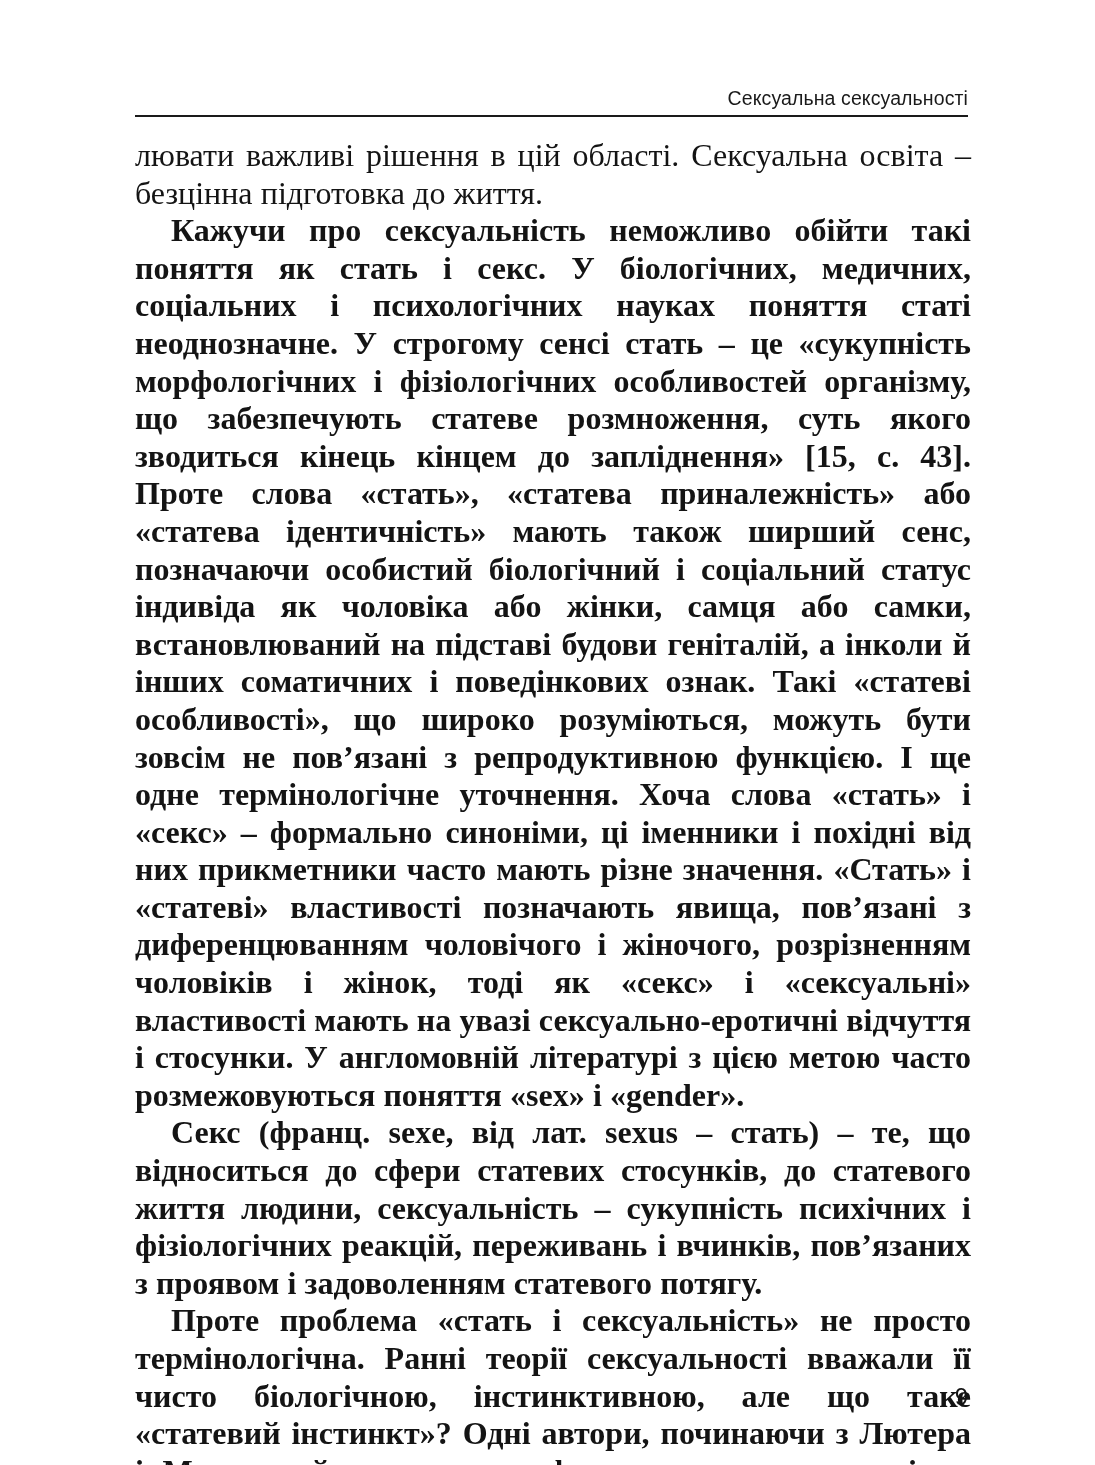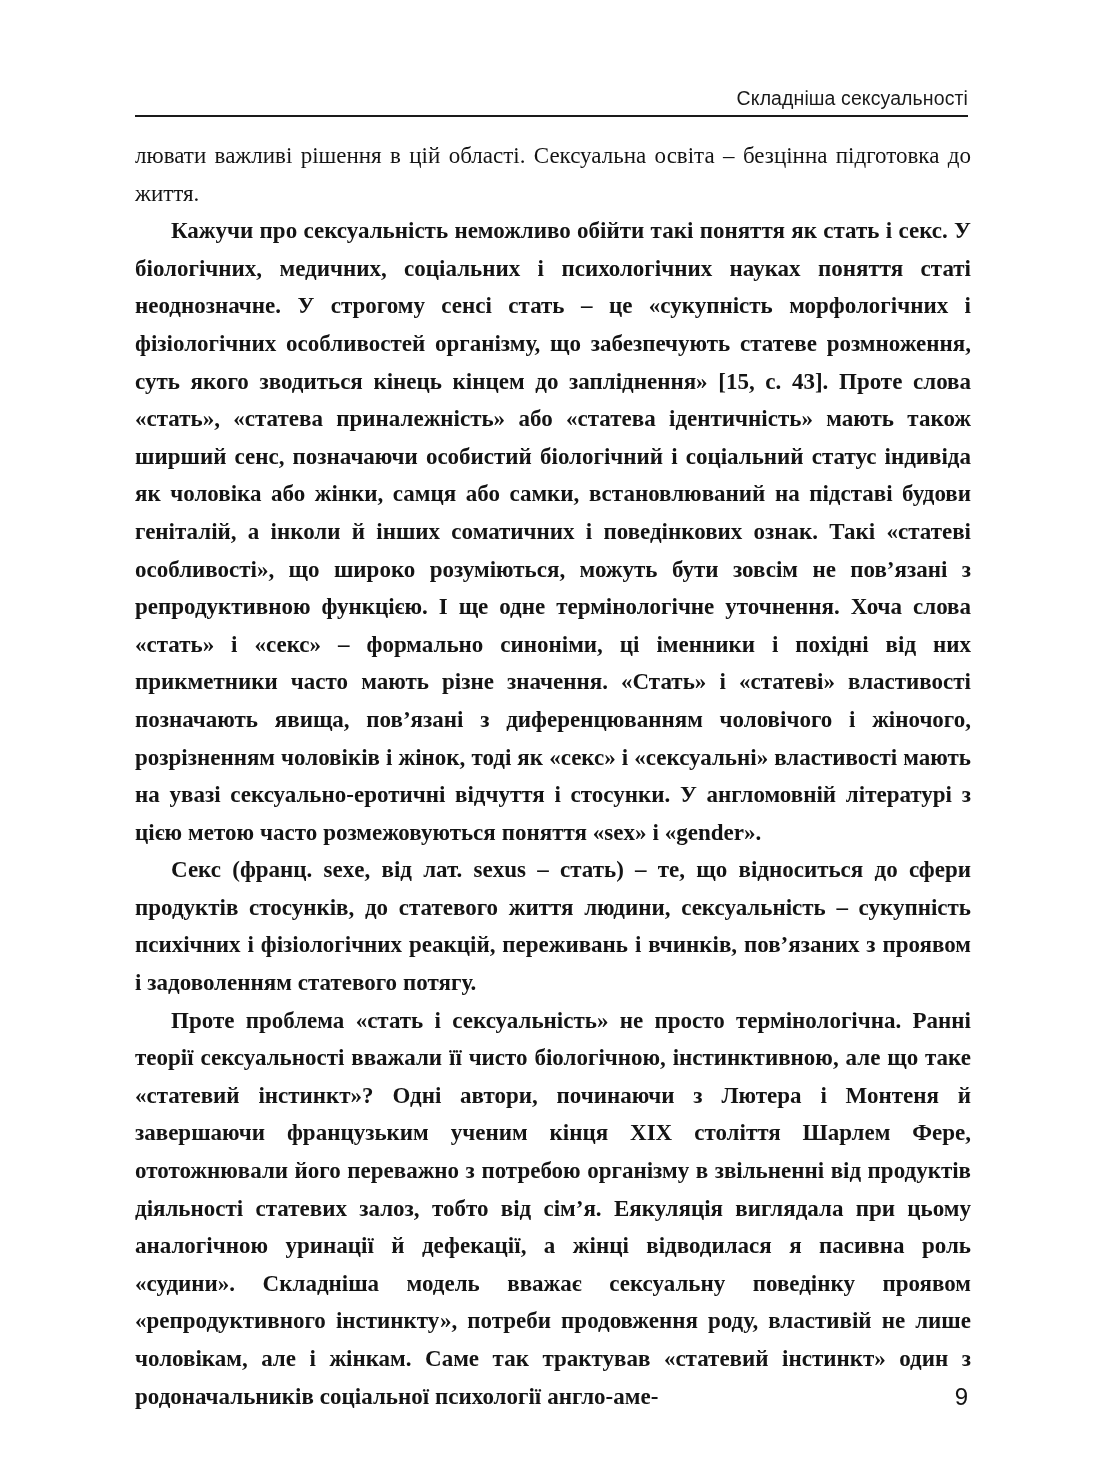--- a/index.html
+++ b/index.html
@@ -55,21 +55,21 @@
   
   .text-column {
     position: absolute;
     left: 135px;
     top: 137px;
     width: 836px;
   }
 
   .para {
     margin: 0;
-    font-size: 23px;
+    font-size: 32px;
     line-height: 37.6px;
     text-align: justify;
     text-justify: inter-word;
     word-spacing: 0.2px;
     hyphens: none;
   }
   .para.indent {
     text-indent: 36px;
     font-weight: bold;
   }
@@ -92,29 +92,29 @@
     line-height: 28px;
     color: #141414;
   }
 </style>
 </head>
 <body>
 
 <div class="page">
 
   <div class="running-head">
-    <span class="running-head-text">Складніша сексуальності</span>
+    <span class="running-head-text">Сексуальна сексуальності</span>
   </div>
 
   <div class="head-rule"></div>
 
   <div class="text-column">
     <p class="para noindent">лювати важливі рішення в цій області. Сексуальна освіта – безцінна підготовка до життя.</p>
     <p class="para indent">Кажучи про сексуальність неможливо обійти такі поняття як стать і секс. У біологічних, медичних, соціальних і психологічних науках поняття статі неоднозначне. У строгому сенсі стать – це «сукупність морфологічних і фізіологічних особливостей організму, що забезпечують статеве розмноження, суть якого зводиться кінець кінцем до запліднення» [15, с. 43]. Проте слова «стать», «статева приналежність» або «статева ідентичність» мають також ширший сенс, позначаючи особистий біологічний і соціальний статус індивіда як чоловіка або жінки, самця або самки, встановлюваний на підставі будови геніталій, а інколи й інших соматичних і поведінкових ознак. Такі «статеві особливості», що широко розуміються, можуть бути зовсім не пов’язані з репродуктивною функцією. І ще одне термінологічне уточнення. Хоча слова «стать» і «секс» – формально синоніми, ці іменники і похідні від них прикметники часто мають різне значення. «Стать» і «статеві» властивості позначають явища, пов’язані з диференцюванням чоловічого і жіночого, розрізненням чоловіків і жінок, тоді як «секс» і «сексуальні» властивості мають на увазі сексуально-еротичні відчуття і стосунки. У англомовній літературі з цією метою часто розмежовуються поняття «sex» і «gender».</p>
-    <p class="para indent">Секс (франц. sexe, від лат. sexus – стать) – те, що відноситься до сфери продуктів стосунків, до статевого життя людини, сексуальність – сукупність психічних і фізіологічних реакцій, переживань і вчинків, пов’язаних з проявом і задоволенням статевого потягу.</p>
+    <p class="para indent">Секс (франц. sexe, від лат. sexus – стать) – те, що відноситься до сфери статевих стосунків, до статевого життя людини, сексуальність – сукупність психічних і фізіологічних реакцій, переживань і вчинків, пов’язаних з проявом і задоволенням статевого потягу.</p>
     <p class="para indent">Проте проблема «стать і сексуальність» не просто термінологічна. Ранні теорії сексуальності вважали її чисто біологічною, інстинктивною, але що таке «статевий інстинкт»? Одні автори, починаючи з Лютера і Монтеня й завершаючи французьким ученим кінця XIX століття Шарлем Фере, ототожнювали його переважно з потребою організму в звільненні від продуктів діяльності статевих залоз, тобто від сім’я. Еякуляція виглядала при цьому аналогічною уринації й дефекації, а жінці відводилася я пасивна роль «судини». Складніша модель вважає сексуальну поведінку проявом «репродуктивного інстинкту», потреби продовження роду, властивій не лише чоловікам, але і жінкам. Саме так трактував «статевий інстинкт» один з родоначальників соціальної психології англо-аме-</p>
   </div>
 
   <div class="folio">
     <span class="folio-number">9</span>
   </div>
 
 </div>
 
 </body></html>

